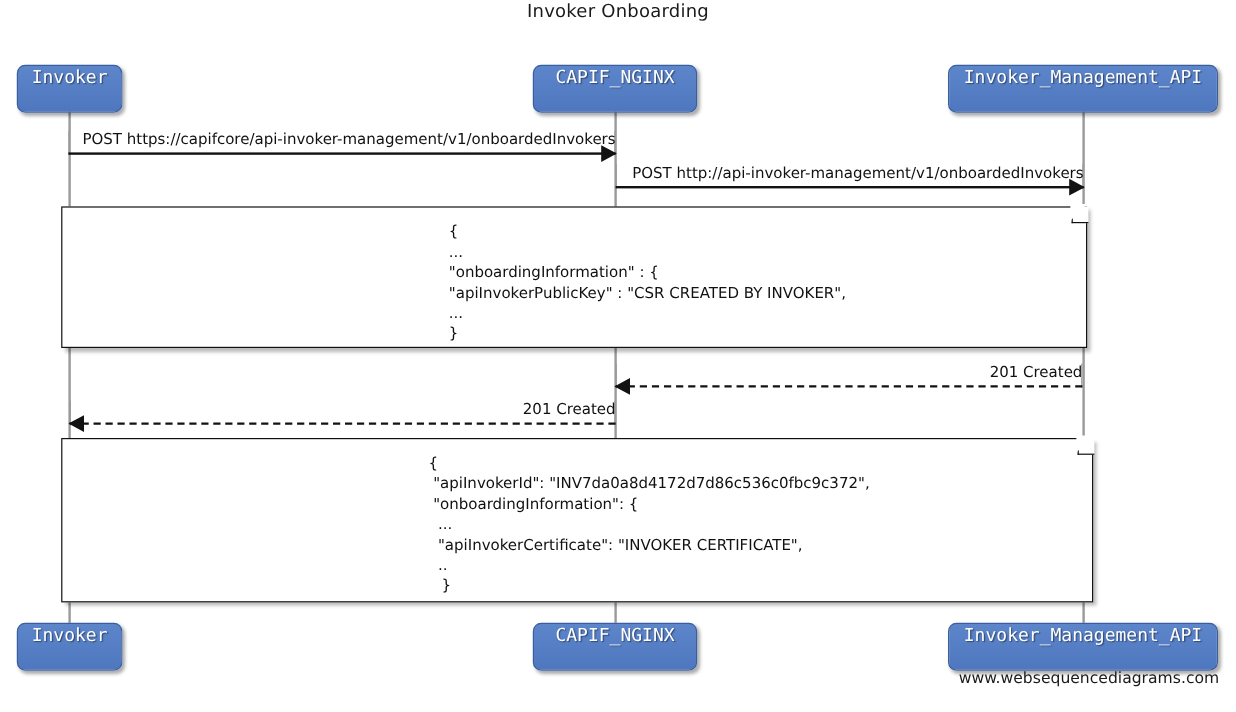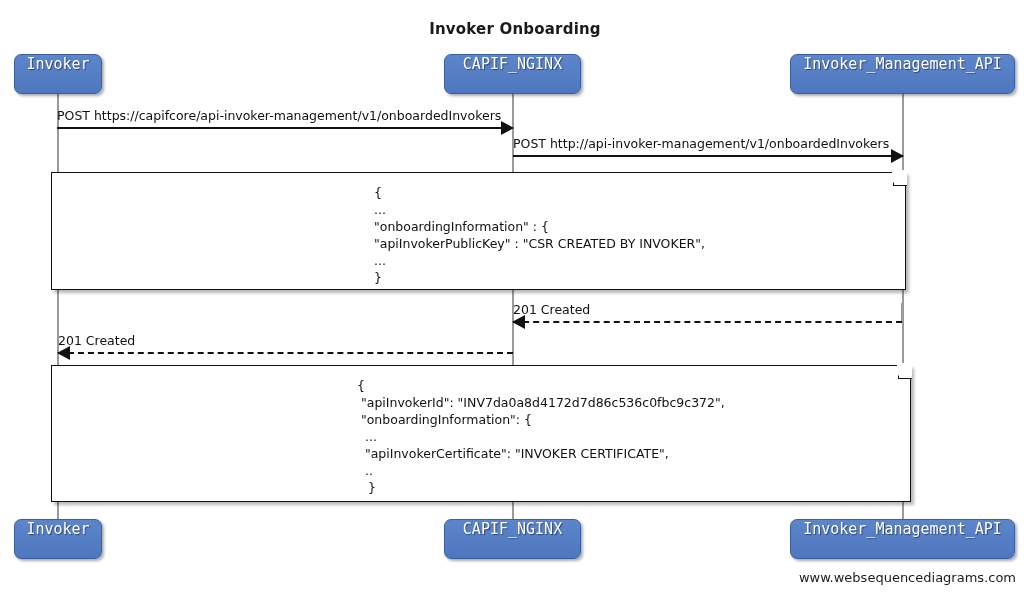--- a/index.html
+++ b/index.html
@@ -15,35 +15,35 @@
     position: relative;
     width: 1030px;
     height: 593px;
     background: #ffffff;
     overflow: hidden;
   }
 
   
   .diagram-title {
     position: absolute;
-    top: 20px;
+    top: 0;
     left: 0;
     width: 1030px;
     text-align: center;
     font-size: 15px;
-    font-weight: bold;
+    font-weight: normal;
     color: #1a1a1a;
     letter-spacing: 0.2px;
   }
 
   
   .footer-credit {
     position: absolute;
     left: 0;
-    top: 570px;
+    top: 558px;
     width: 1016px;
     text-align: right;
     font-size: 13px;
     color: #1a1a1a;
   }
 
   
   .lifeline {
     position: absolute;
     width: 2px;
@@ -99,21 +99,21 @@
     border-left: 13px solid #121212;
   }
   .msg.to-left .arrow-head {
     left: -1px;
     border-right: 13px solid #121212;
   }
   .msg .msg-label {
     position: absolute;
     bottom: 4px;
     width: 100%;
-    text-align: left;
+    text-align: right;
     font-size: 12.5px;
     color: #111111;
     white-space: nowrap;
   }
   .msg .msg-stub-left,
   .msg .msg-stub-right {
     position: absolute;
     top: -18px;
     width: 1px;
     height: 20px;

